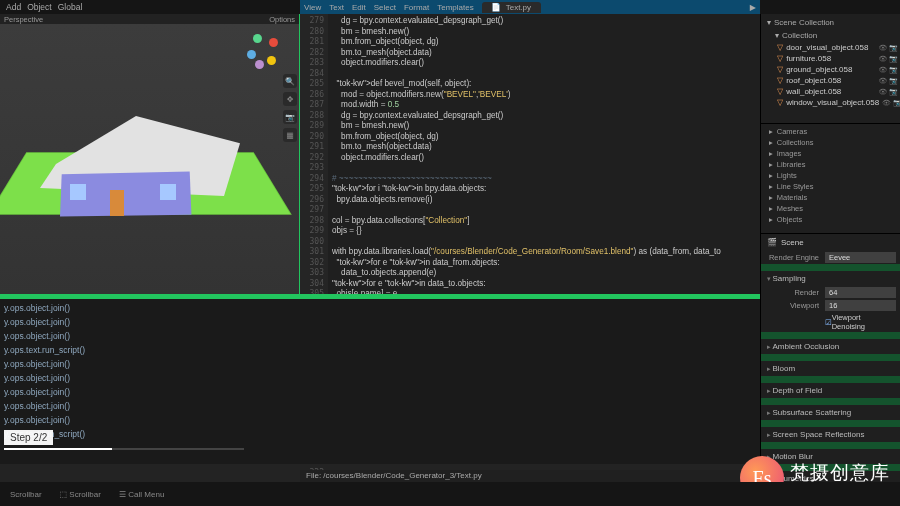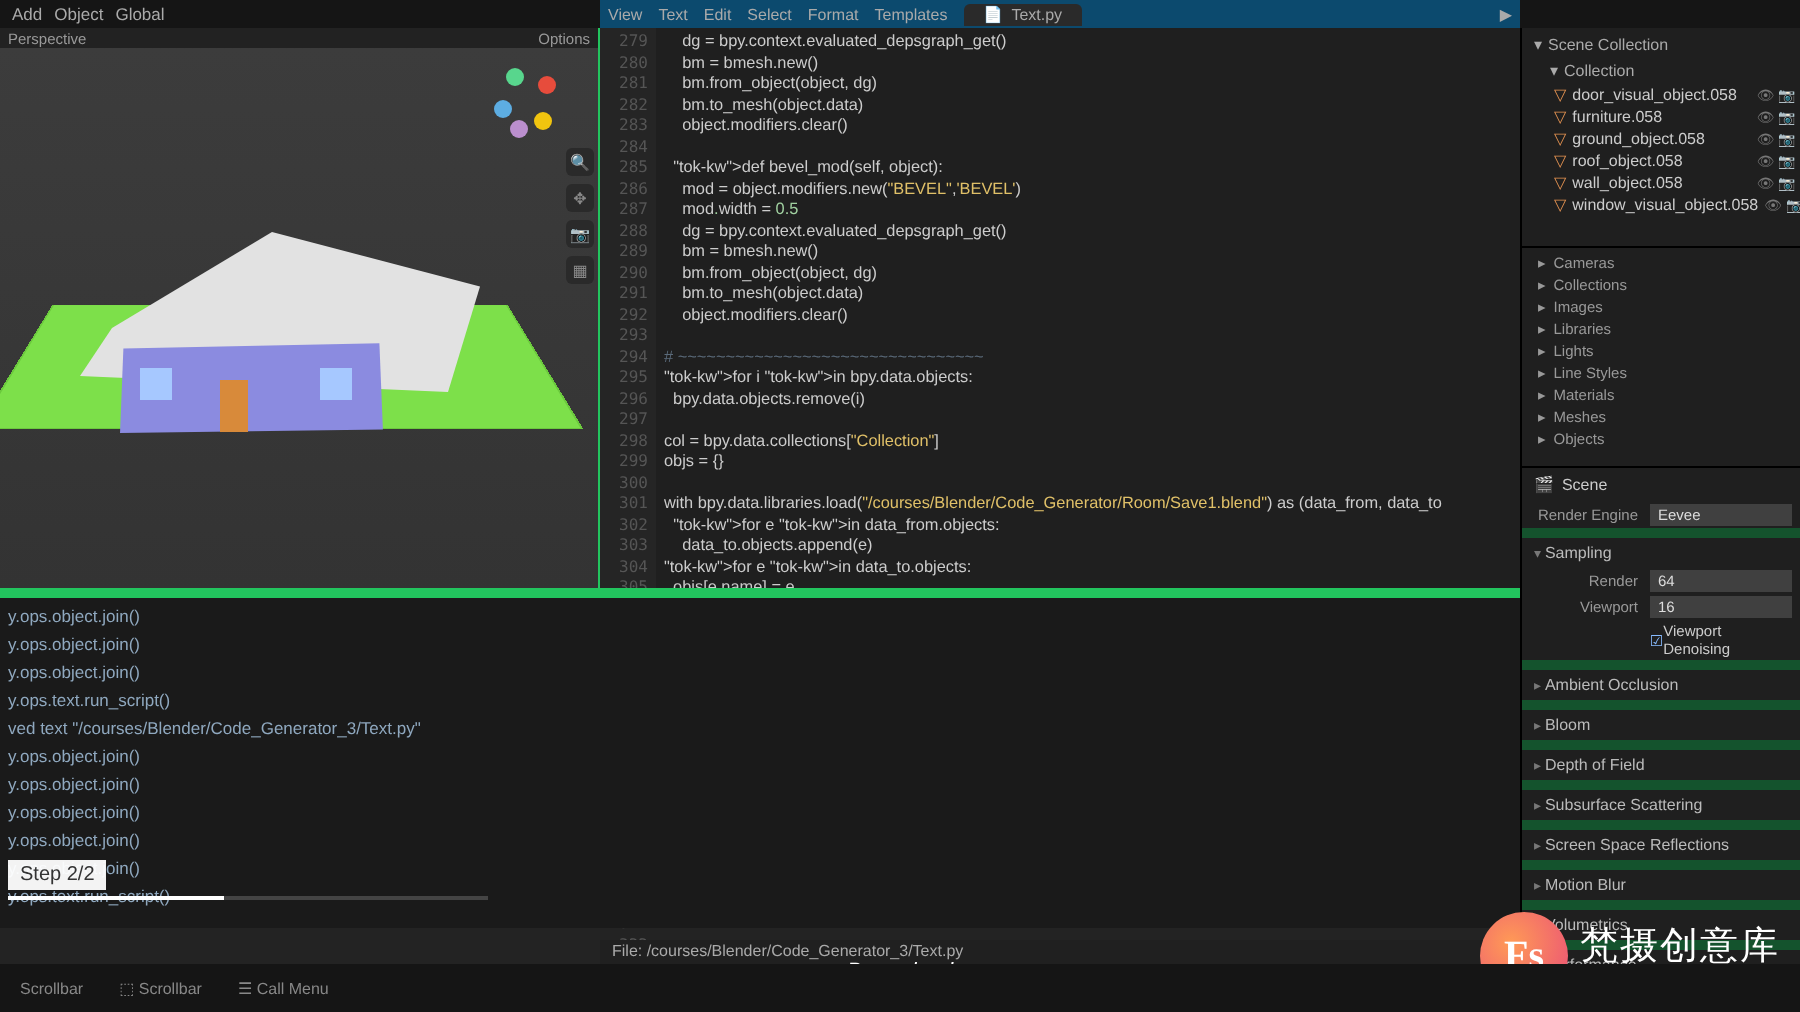--- a/index.html
+++ b/index.html
@@ -34,31 +34,31 @@
   .out-item { font-size:8px; color:#ccc; padding:1px 0 1px 14px; display:flex; align-items:center; gap:3px; }
   .out-item .tri { color:#e09050; }
   .out-vis { margin-left:auto; display:flex; gap:2px; color:#777; font-size:7px; }
   .datatab { padding:2px; }
   .data-row { font-size:7.5px; color:#999; padding:1px 6px; display:flex; align-items:center; gap:4px; }
   .props { margin-top:6px; border-top:1px solid #000; }
   .prop-head { font-size:8px; padding:4px 6px; display:flex; align-items:center; gap:4px; }
   .prop-row { display:flex; font-size:7.5px; padding:1px 4px; align-items:center; }
   .prop-row .lbl { width:60px; color:#999; text-align:right; padding-right:6px; }
   .prop-row .val { flex:1; background:#404040; padding:1px 4px; color:#ddd; }
-  .prop-section { font-size:8px; color:#bbb; padding:3px 6px; border-top:5px solid #14532d; }
+  .prop-section { font-size:8px; color:#bbb; padding:3px 6px; border-top:7px solid #14532d; }
   .prop-section::before { content:"▸ "; font-size:7px; color:#777; }
   .prop-section.open::before { content:"▾ "; }
   .console { position:absolute; left:0; top:294px; width:760px; height:170px; background:#1a1a1a; border-top:5px solid #22c55e; padding:2px 4px; font-family:monospace; font-size:8.5px; }
   .console .line { color:#8fa8bf; line-height:14px; }
   .step-ov { position:absolute; left:4px; top:430px; background:rgba(255,255,255,0.95); color:#333; font-size:10px; padding:2px 6px; }
   .progress { position:absolute; left:4px; top:448px; height:2px; width:240px; background:#444; }
   .progress-fill { width:45%; height:100%; background:#fff; }
   .proc-lbl { position:absolute; bottom:14px; left:50%; transform:translateX(-50%); font-style:italic; font-size:11px; color:#fff; }
   .watermark { position:absolute; right:10px; bottom:6px; display:flex; align-items:center; gap:6px; }
-  .wm-circle { width:44px; height:44px; border-radius:50%; background: radial-gradient(circle at 35% 35%, #ff9a56, #e84a7a); display:flex; align-items:center; justify-content:center; font-family:"Segoe Script",cursive; font-size:20px; color:#fff; font-weight:bold; }
+  .wm-circle { width:44px; height:44px; border-radius:50%; background: radial-gradient(circle at 35% 35%, #ff9a56, #e84a7a); display:flex; align-items:center; justify-content:center; font-family:"Segoe Script",cursive; font-size:20px; color:#fff; font-weight:normal; }
   .wm-text { font-size:19px; letter-spacing:1px; color:#fff; font-weight:500; }
   .footer { position:absolute; bottom:0; left:0; right:0; height:14px; background:#151515; display:flex; align-items:center; padding:12px 10px; gap:18px; font-size:8px; color:#888; }
   .code-footer { position:absolute; left:300px; right:140px; top:470px; height:12px; background:#202020; font-size:8px; color:#aaa; padding:1px 6px; }
 </style>
 </head>
 <body>
 
 <div class="topbar">
   <div class="topbar-left">
     <span>Add</span>
@@ -307,21 +307,20 @@
       </div>
   </div>
 </div>
 
 <div class="console">
   <div id="console-lines">
       <div class="line">y.ops.object.join()</div>
       <div class="line">y.ops.object.join()</div>
       <div class="line">y.ops.object.join()</div>
       <div class="line">y.ops.text.run_script()</div>
-      <div class="line">ved text "/courses/Blender/Code_Generator_3/Text.py"</div>
       <div class="line">y.ops.object.join()</div>
       <div class="line">y.ops.object.join()</div>
       <div class="line">y.ops.object.join()</div>
       <div class="line">y.ops.object.join()</div>
       <div class="line">y.ops.object.join()</div>
       <div class="line">y.ops.text.run_script()</div>
     </div>
 </div>
 
 <div class="code-footer">File: /courses/Blender/Code_Generator_3/Text.py</div>

